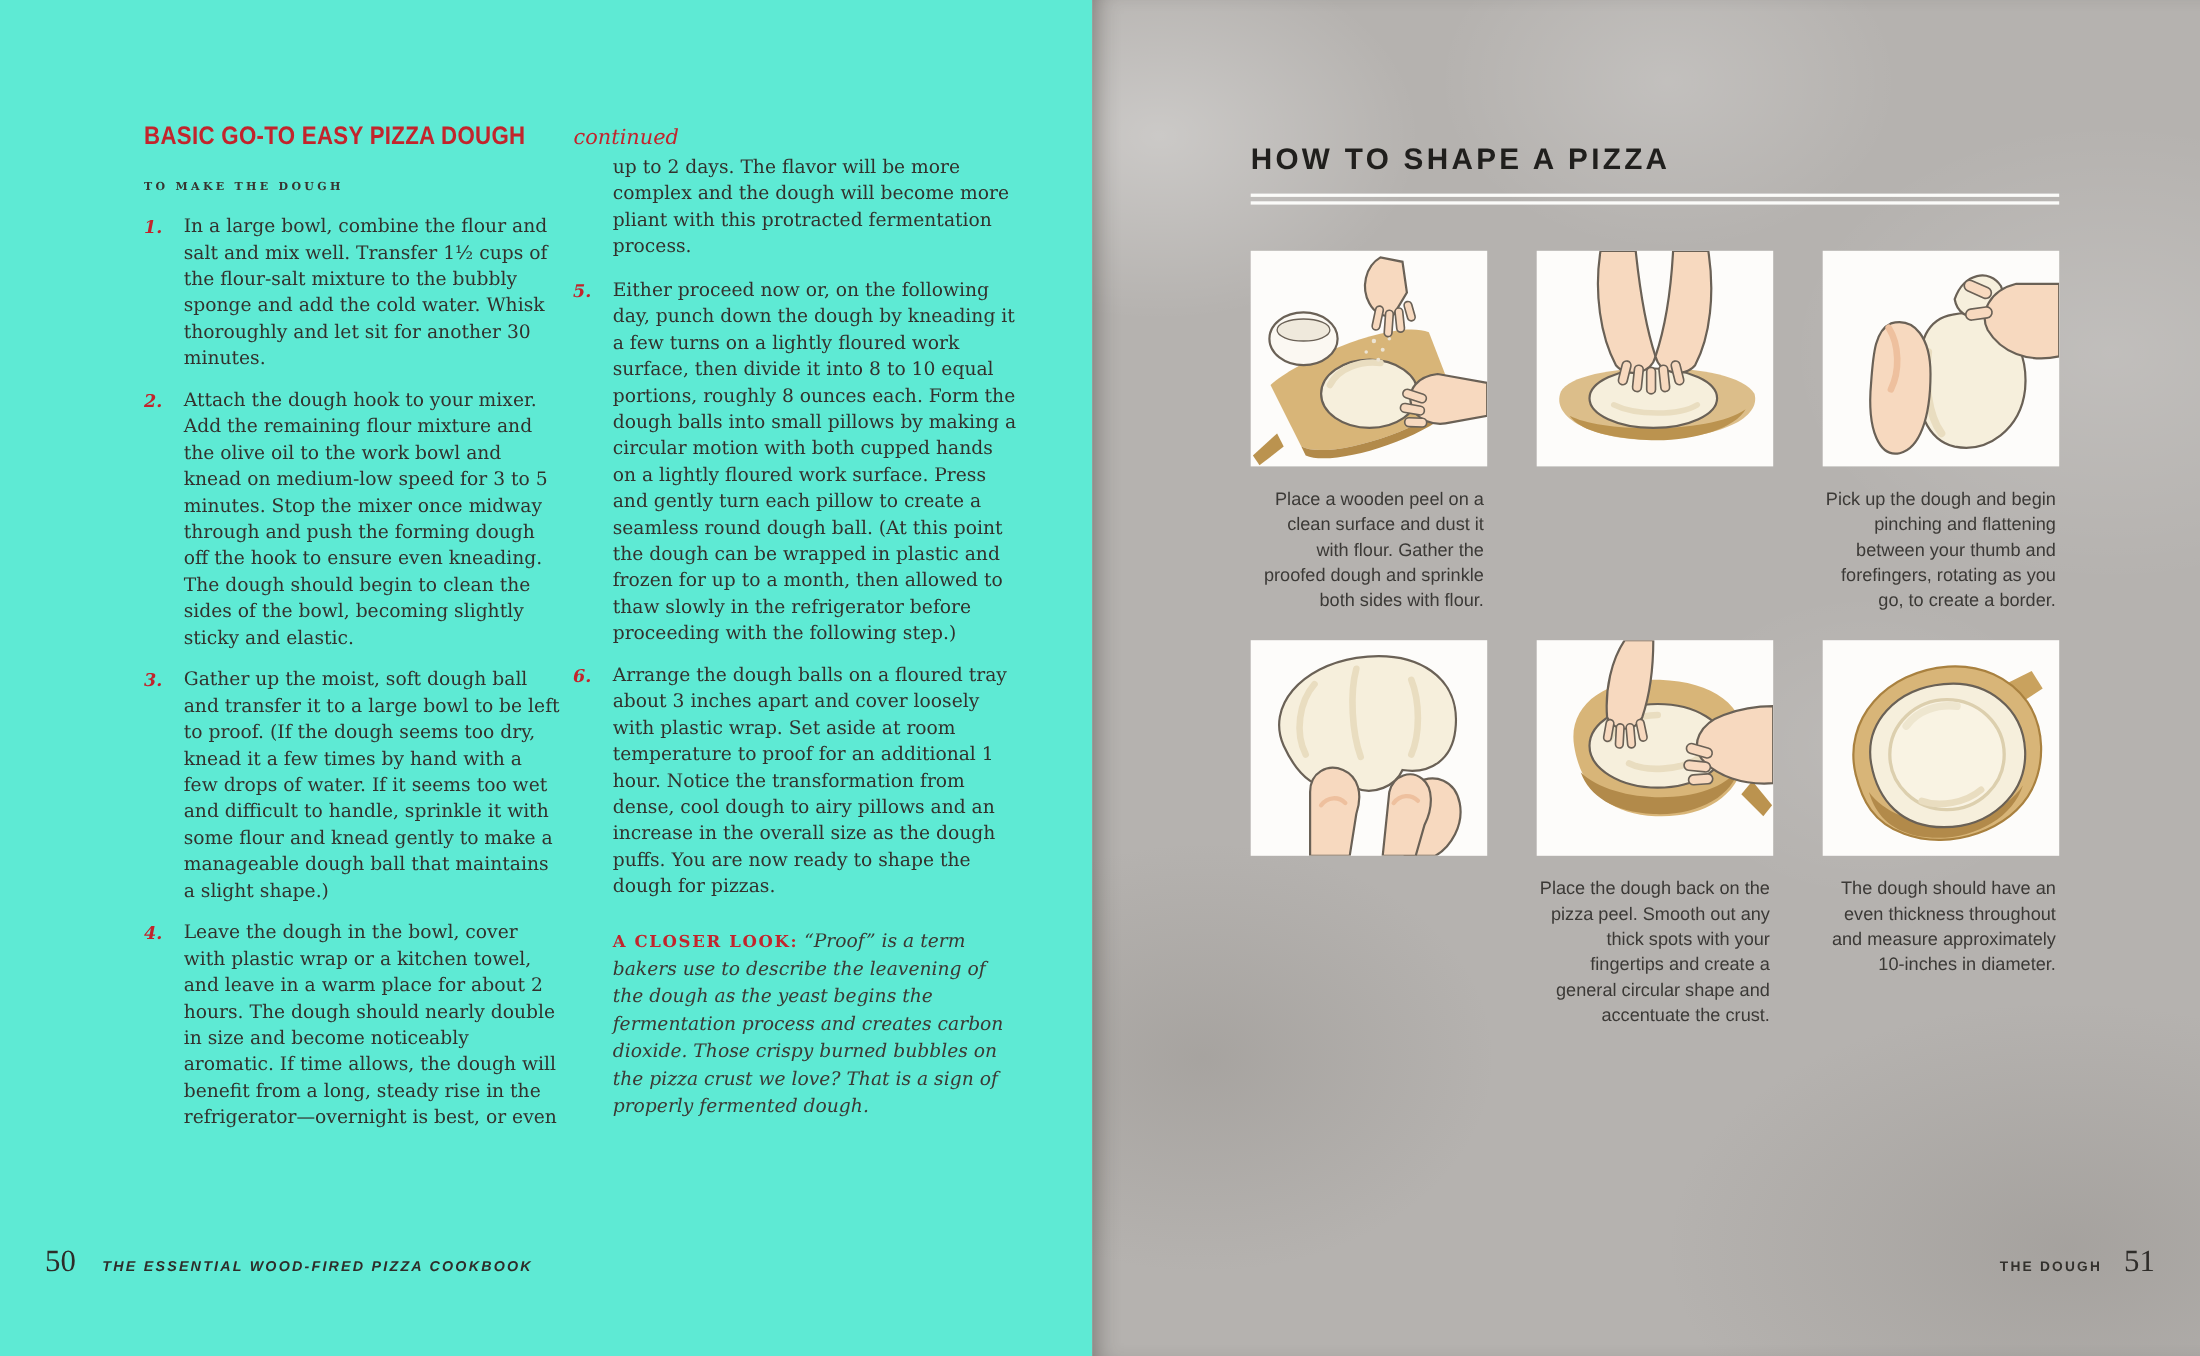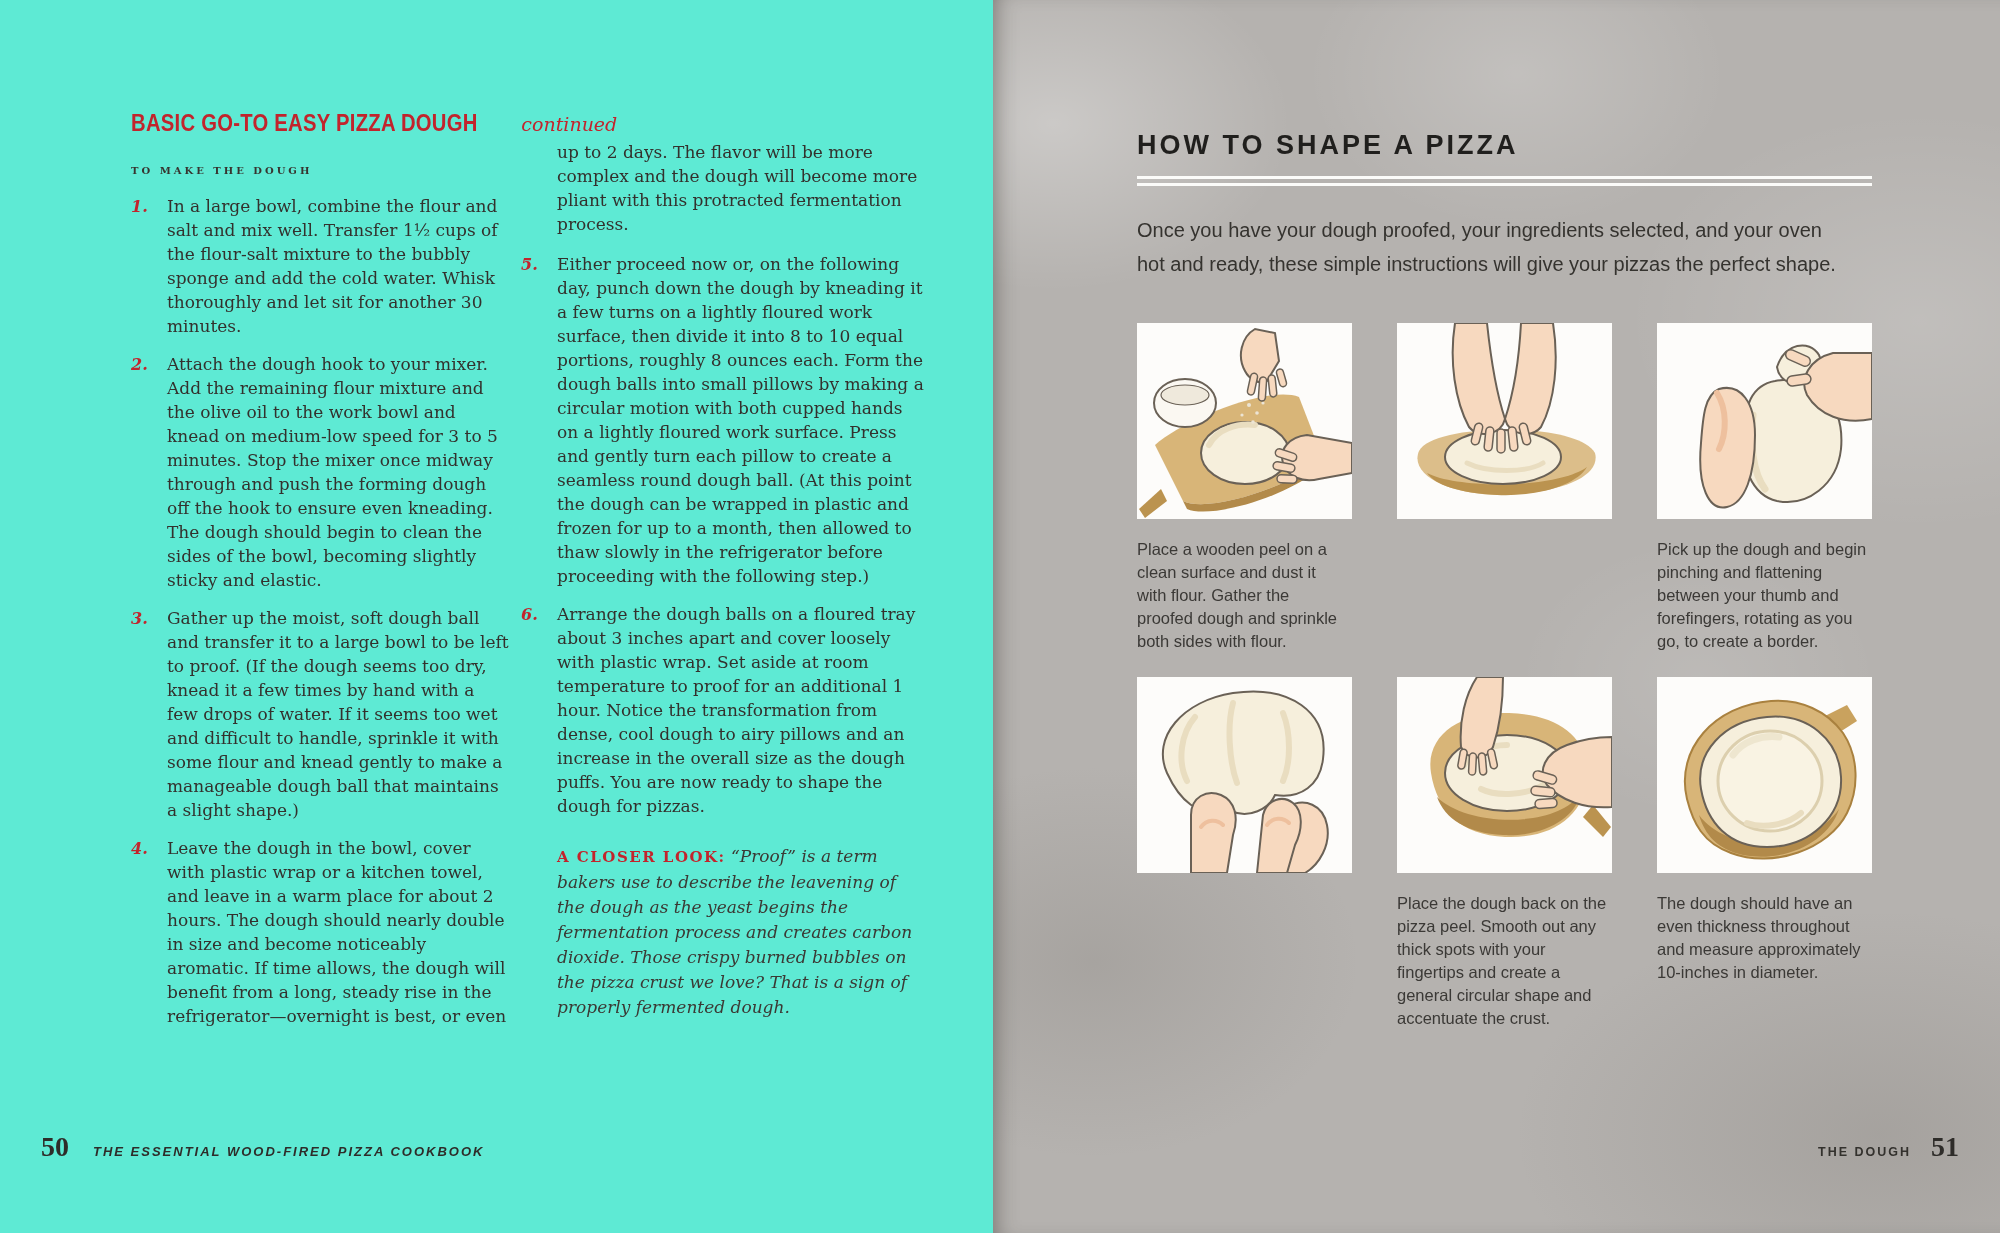--- a/index.html
+++ b/index.html
@@ -17,39 +17,39 @@
   .col{position:absolute;font-family:"DejaVu Serif",serif;font-size:17px;line-height:24px;color:#33312d;}
   .col-1{left:131px;top:194px;width:378px;}
   .col-2{left:521px;top:140px;width:404px;}
   .step{display:flex;margin:0 0 14px 0;}
   .step .num{flex:none;width:36px;font-style:italic;font-weight:700;font-size:16px;color:#c2242c;padding-top:1px;}
   .step .txt{flex:1;}
   .cont{margin:0 0 16px 36px;}
   .closer{margin:26px 0 0 36px;font-style:italic;font-size:17px;line-height:25px;color:#3b3934;}
   .closer-label{font-style:normal;font-weight:700;font-size:15px;letter-spacing:1.5px;color:#c2242c;}
   .lp-footer{position:absolute;left:41px;bottom:70px;display:flex;align-items:baseline;gap:24px;}
-  .folio{font-family:"Liberation Serif",serif;font-size:28px;color:#2e2c29;font-weight:bold;}
+  .folio{font-family:"Liberation Serif",serif;font-size:28px;color:#2e2c29;}
   .book-title{font-size:13px;font-weight:700;letter-spacing:2px;color:#2e2c29;font-style:italic;}
 
   
   .page-right{position:relative;flex:1;height:100%;background-color:#b5b2af;
     background-image:
       radial-gradient(ellipse 340px 240px at 6% 10%, rgba(255,255,255,.30), transparent 70%),
       radial-gradient(ellipse 420px 300px at 92% 26%, rgba(255,255,255,.16), transparent 70%),
       radial-gradient(ellipse 300px 220px at 52% 6%, rgba(255,255,255,.18), transparent 70%),
       radial-gradient(ellipse 380px 280px at 10% 78%, rgba(110,105,99,.20), transparent 70%),
       radial-gradient(ellipse 520px 320px at 88% 92%, rgba(110,105,99,.22), transparent 70%),
       radial-gradient(ellipse 260px 200px at 70% 55%, rgba(255,255,255,.10), transparent 70%);
     box-shadow:inset 16px 0 22px -14px rgba(40,35,30,.45);}
   .rp-content{position:absolute;left:144px;top:0;width:735px;}
   .rp-title{margin-top:130px;font-weight:700;font-size:27px;letter-spacing:3px;color:#201f1d;}
   .rp-rule{margin-top:15px;height:4px;border-top:3px solid #fbfbf9;border-bottom:3px solid #fbfbf9;}
   .rp-intro{margin-top:27px;font-size:20px;line-height:34px;color:#35332f;width:710px;}
   .rp-grid{margin-top:42px;display:grid;grid-template-columns:repeat(3,215px);column-gap:45px;}
-  .card{margin-bottom:24px;}
+  .card{margin-bottom:24px;text-align:right;}
   .panel{width:215px;height:196px;background:#fdfcfa;overflow:hidden;}
   .panel svg{display:block;}
   .caption{margin-top:19px;font-size:16.5px;line-height:23px;color:#3b3936;width:212px;}
   .rp-footer{position:absolute;right:41px;bottom:70px;display:flex;align-items:baseline;gap:20px;}
   .section-name{font-size:12.5px;font-weight:700;letter-spacing:2px;color:#33312d;}
 </style>
 </head>
 <body>
 
 <div class="spread">
@@ -96,21 +96,20 @@
     <div class="lp-footer">
       <span class="folio">50</span>
       <span class="book-title">THE ESSENTIAL WOOD-FIRED PIZZA COOKBOOK</span>
     </div>
   </div>
 
   <div class="page-right">
     <div class="rp-content">
       <div class="rp-title">HOW TO SHAPE A PIZZA</div>
       <div class="rp-rule"></div>
-      <p class="rp-intro">Once you have your dough proofed, your ingredients selected, and your oven hot and ready, these simple instructions will give your pizzas the perfect shape.</p>
 
       <div class="rp-grid">
 
         <div class="card">
           <div class="panel">
             <svg width="215" height="196" viewBox="0 0 215 196">
               <path d="M30 178 L8 195 L2 186 L24 166 Z" fill="#bb934f"></path>
               <path d="M18 122 C45 98 130 62 162 74 L186 136 C150 166 70 190 46 178 Z" fill="#d8b578"></path>
               <path d="M46 178 C70 190 150 166 186 136 L182 146 C146 176 72 196 50 186 Z" fill="#b28a4a"></path>
               <ellipse cx="48" cy="80" rx="31" ry="24" fill="#fbf8f2" stroke="#6a6156" stroke-width="2"></ellipse>

